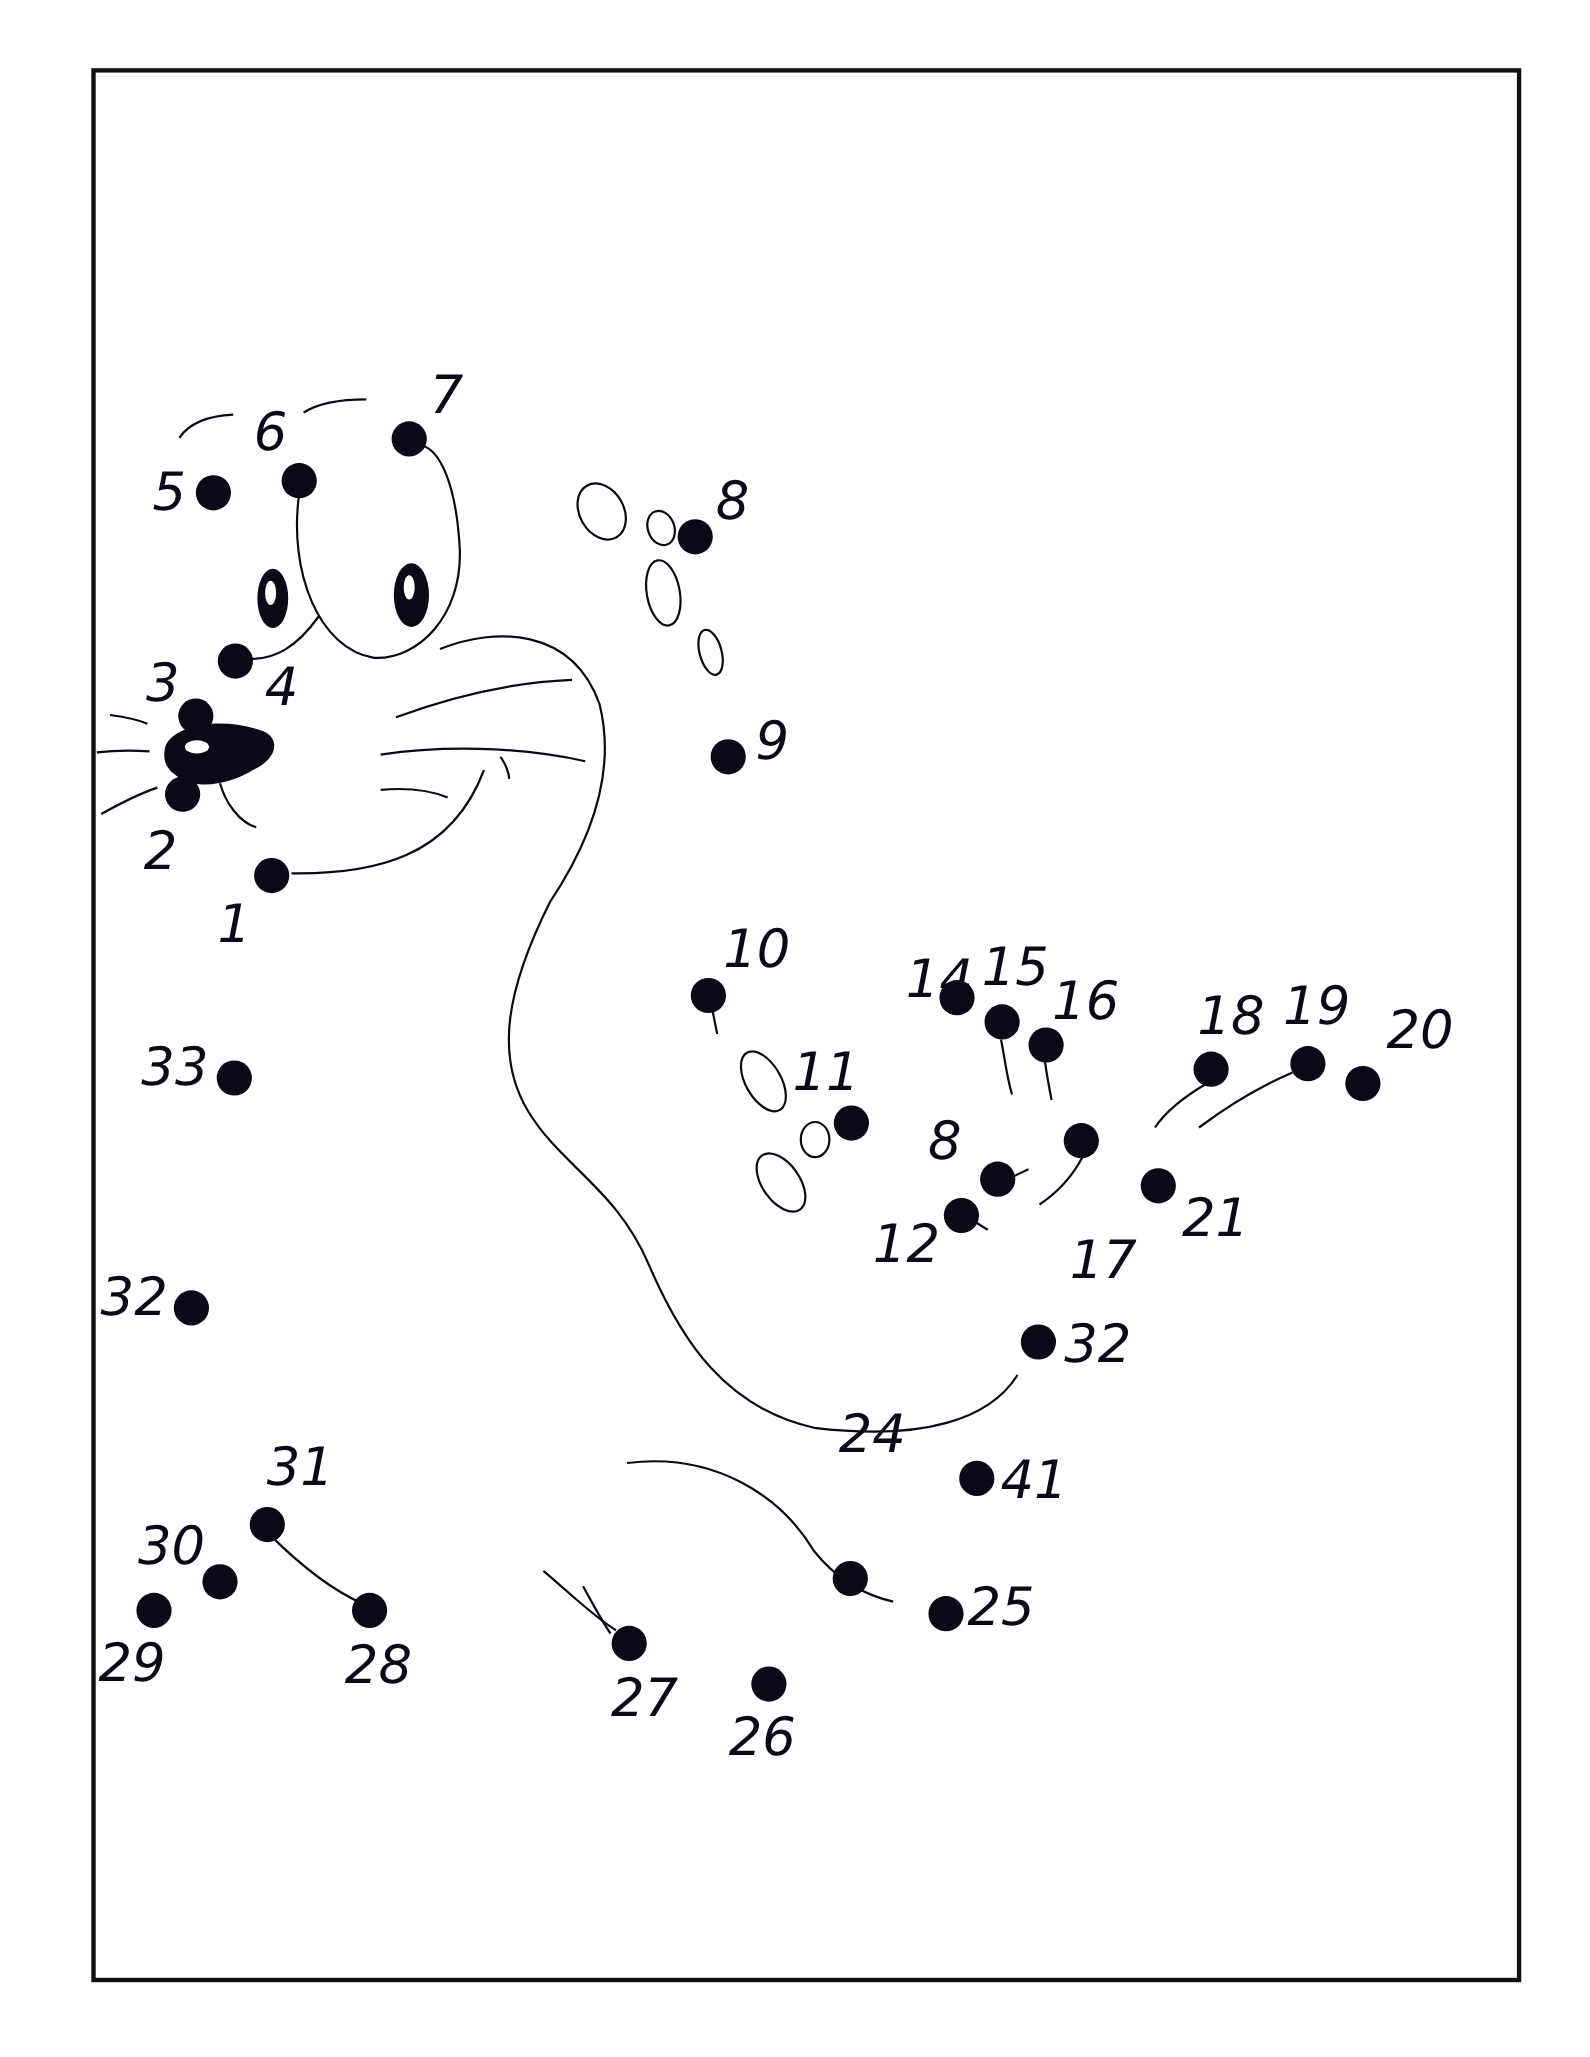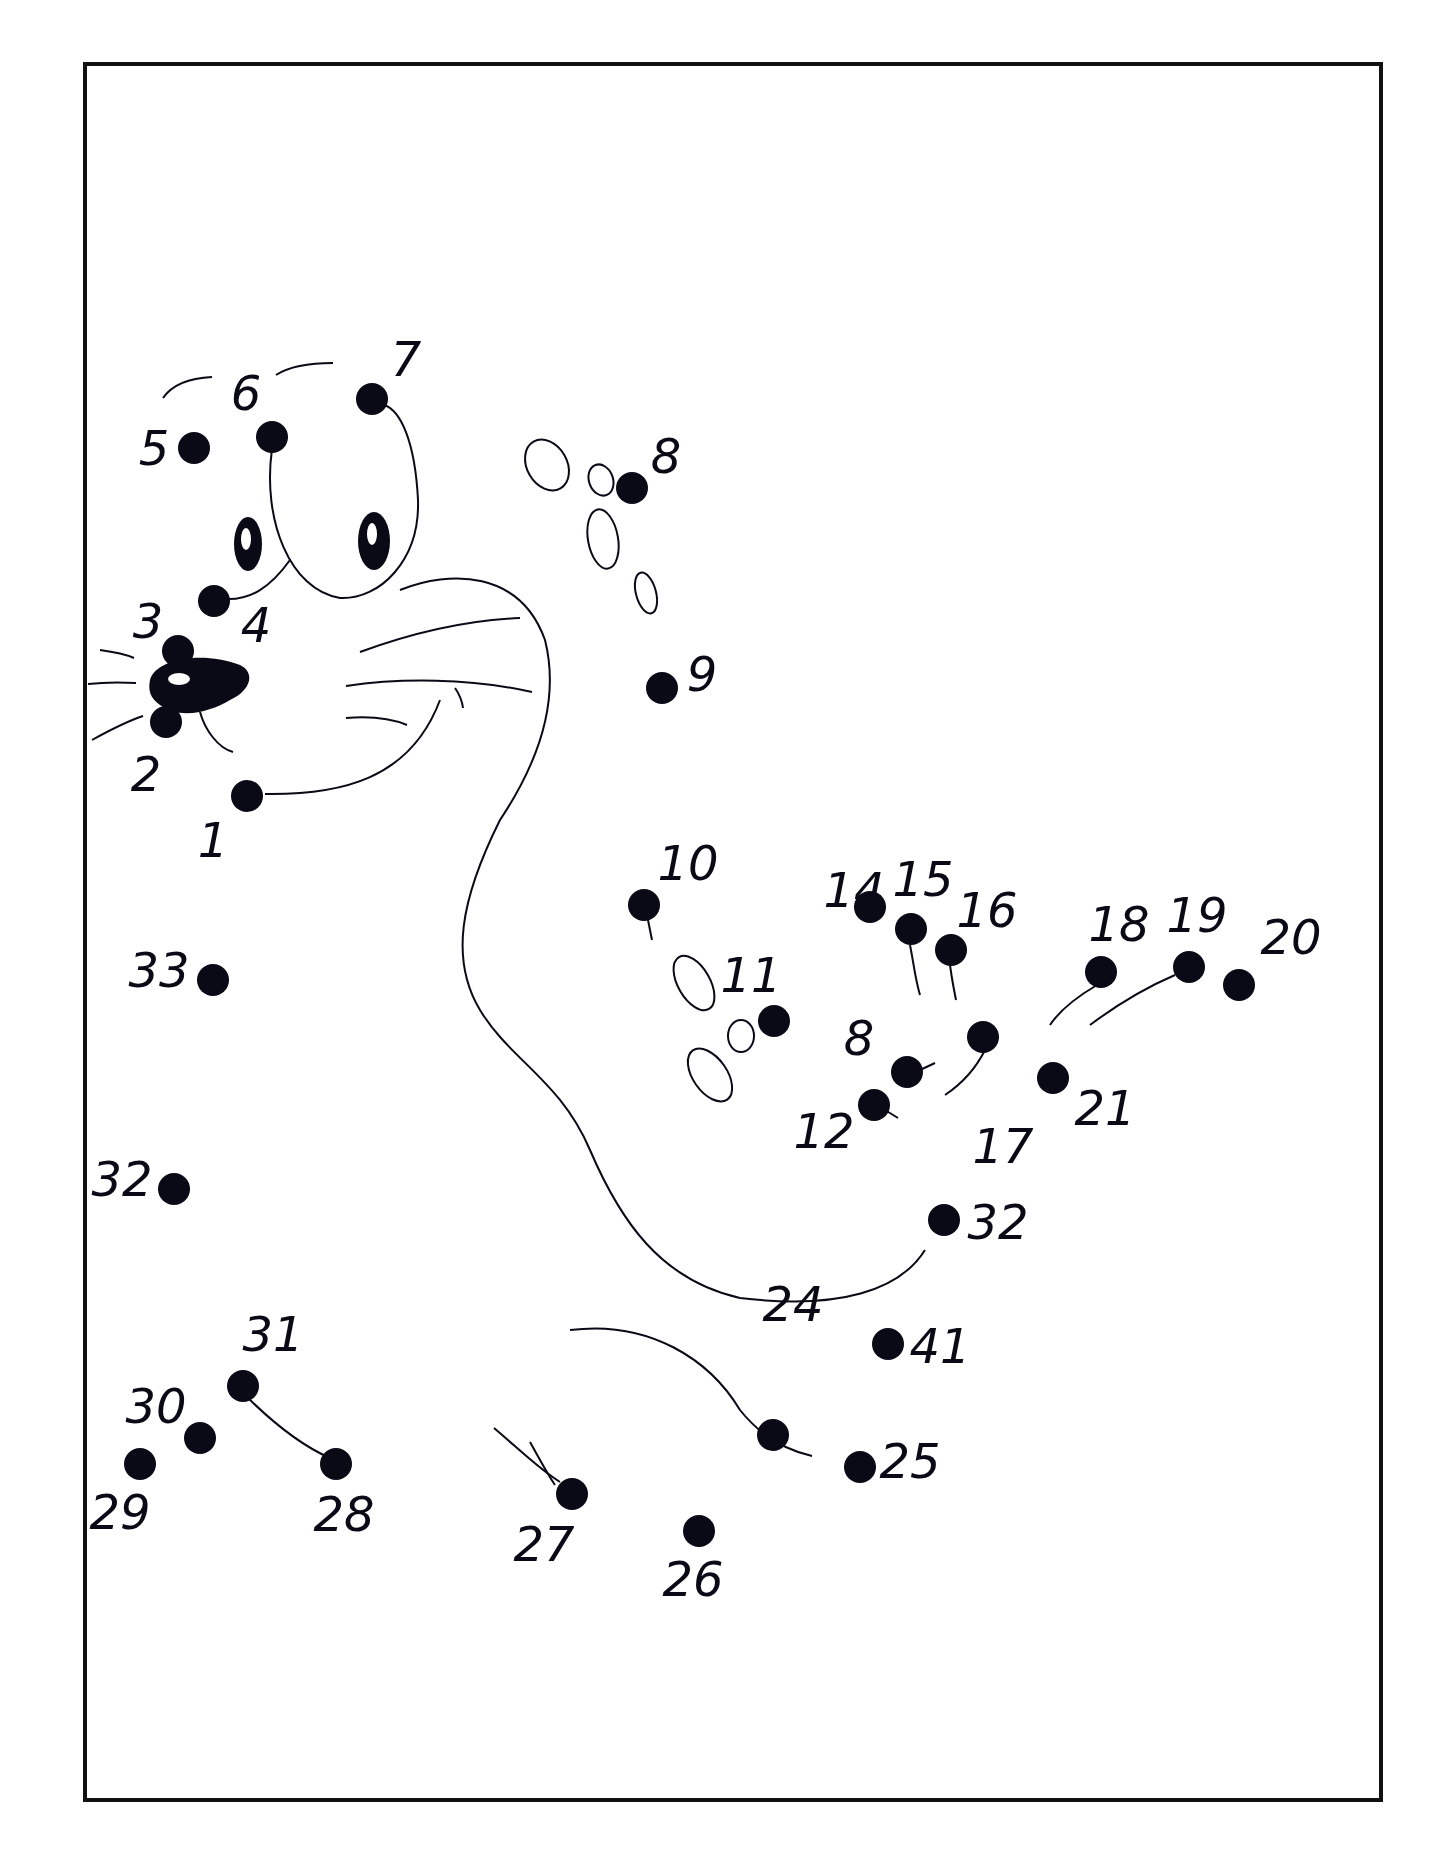--- a/index.html
+++ b/index.html
@@ -112,21 +112,21 @@
     <div class="num" style="left: 998px; top: 1222px;">32</div>
     <div class="dot" style="left: 888px; top: 1344px;"></div>
     <div class="num" style="left: 940px; top: 1346px;">41</div>
     <div class="dot" style="left: 773px; top: 1435px;"></div>
     <div class="num" style="left: 793px; top: 1304px;">24</div>
     <div class="dot" style="left: 860px; top: 1467px;"></div>
     <div class="num" style="left: 910px; top: 1461px;">25</div>
     <div class="dot" style="left: 699px; top: 1531px;"></div>
     <div class="num" style="left: 693px; top: 1579px;">26</div>
     <div class="dot" style="left: 572px; top: 1494px;"></div>
-    <div class="num" style="left: 544px; top: 1544px;">27</div>
+    <div class="num" style="left: 586px; top: 1544px;">27</div>
     <div class="dot" style="left: 336px; top: 1464px;"></div>
     <div class="num" style="left: 344px; top: 1514px;">28</div>
     <div class="dot" style="left: 140px; top: 1464px;"></div>
     <div class="num" style="left: 120px; top: 1512px;">29</div>
     <div class="dot" style="left: 200px; top: 1438px;"></div>
     <div class="num" style="left: 156px; top: 1406px;">30</div>
     <div class="dot" style="left: 243px; top: 1386px;"></div>
     <div class="num" style="left: 273px; top: 1334px;">31</div>
     <div class="dot" style="left: 174px; top: 1189px;"></div>
     <div class="num" style="left: 122px; top: 1179px;">32</div>

